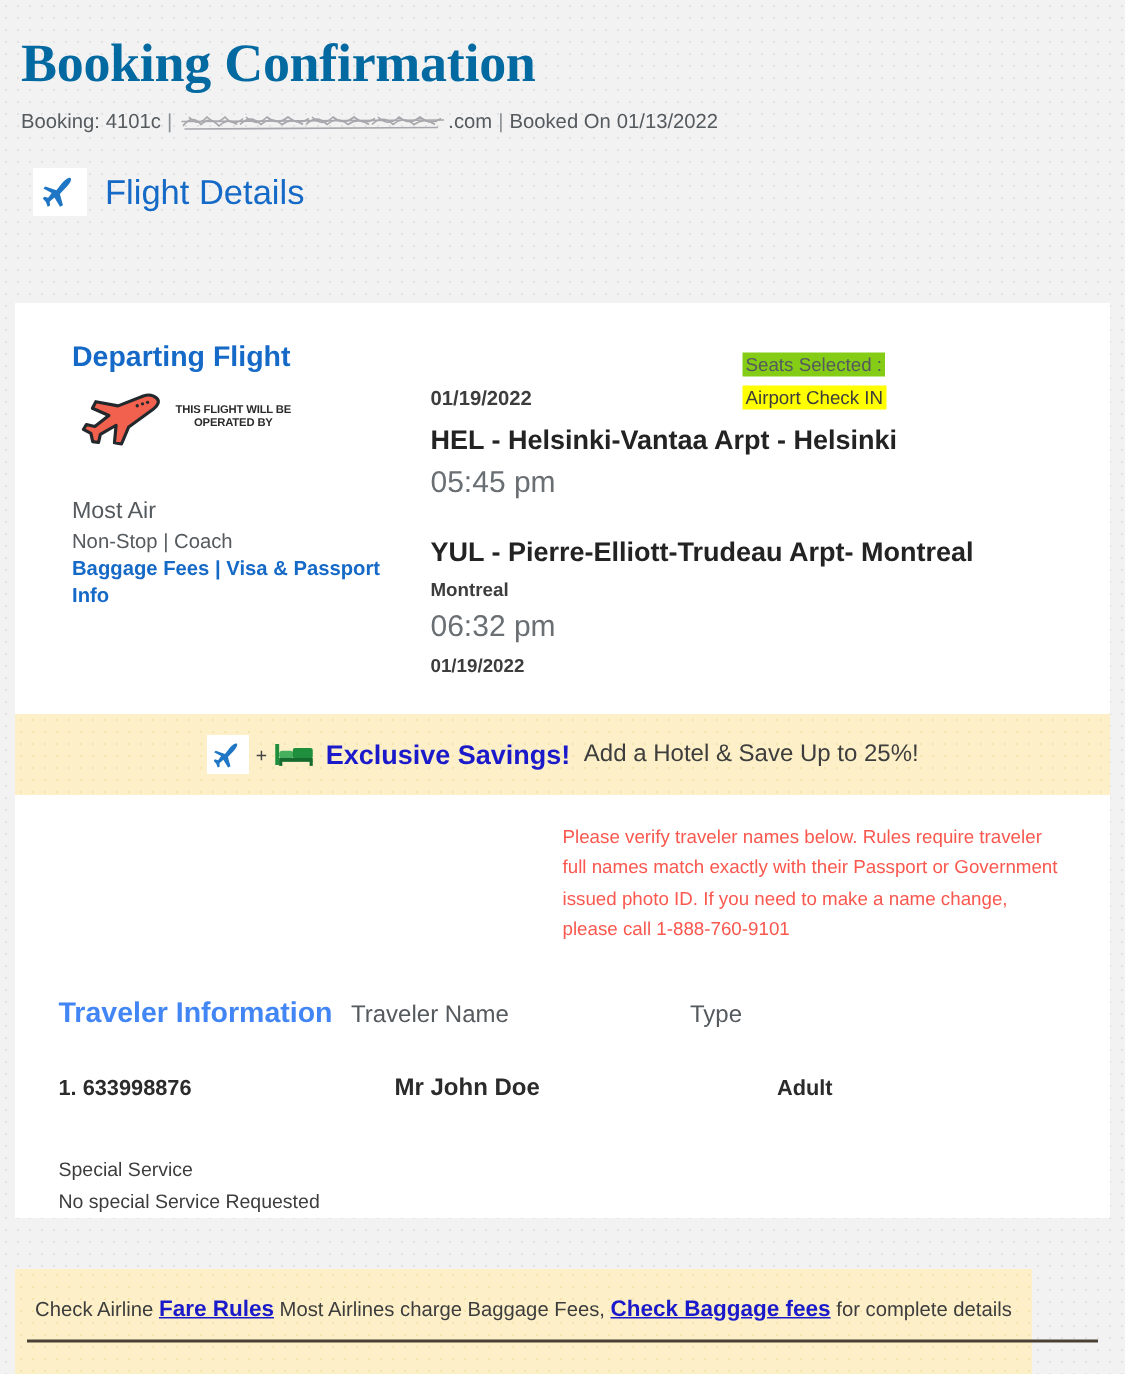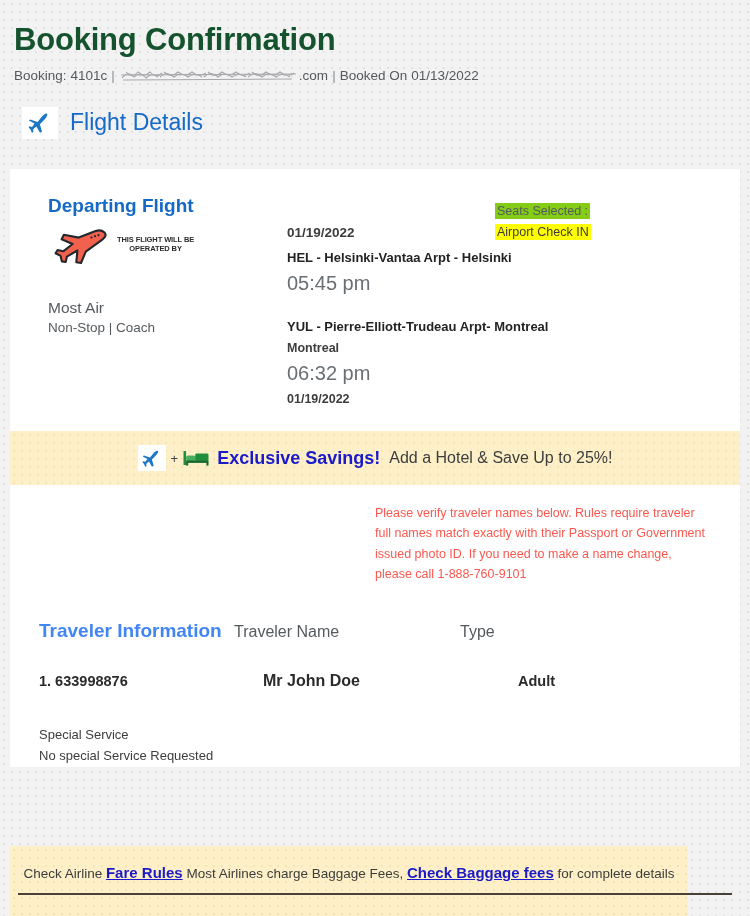--- a/index.html
+++ b/index.html
@@ -15,24 +15,24 @@
     font-family: "Liberation Sans", sans-serif;
     overflow: hidden;
     position: relative;
   }
 
   
   .header {
     padding: 22px 0 0 14px;
   }
   .page-title {
-    font-family: Liberation Sans, sans-serif;
-    font-weight: bold;
-    font-size: 31px;
-    color: #14532d;
+    font-family: Liberation Serif, serif;
+    font-weight: bold;
+    font-size: 36px;
+    color: #0369a1;
     margin: 0;
     letter-spacing: -0.2px;
     line-height: 1.15;
   }
   .booking-line {
     margin-top: 10px;
     font-size: 13.5px;
     color: #555a5e;
     display: flex;
     align-items: center;
@@ -73,21 +73,21 @@
   .section-heading {
     font-size: 23px;
     color: #1569c7;
     font-weight: normal;
   }
 
   
   .card {
     position: absolute;
     left: 10px;
-    top: 169px;
+    top: 202px;
     width: 730px;
     background: #ffffff;
   }
 
   .flight-body {
     display: flex;
     padding: 26px 0 0 0;
     position: relative;
   }
   .flight-left {
@@ -170,21 +170,21 @@
     margin-top: 5px;
   }
 
   .seg-date {
     font-size: 13.5px;
     font-weight: bold;
     color: #3d3d3d;
     margin: 30px 0 0 14px;
   }
   .seg-airport {
-    font-size: 13px;
+    font-size: 18px;
     font-weight: bold;
     color: #232323;
     margin: 10px 0 0 14px;
   }
   .seg-time {
     font-size: 20px;
     color: #6a6f74;
     margin: 7px 0 0 14px;
   }
   .seg-city {
@@ -378,20 +378,21 @@
         </svg>
         <span class="operated-text">
           <span>THIS FLIGHT WILL BE</span><br>
           <span>OPERATED BY</span>
         </span>
       </div>
 
       <div class="airline-block">
         <div class="airline-name">Most Air</div>
         <div class="airline-sub">Non-Stop  |  Coach</div>
+        <div class="airline-links"><a href="#">Baggage Fees</a> <span>|</span> <a href="#">Visa &amp; Passport Info</a></div>
       </div>
     </div>
 
     <div class="flight-right">
 
       <div class="seats-box">
         <div class="seats-label">Seats Selected :</div>
         <div class="seats-value">Airport Check IN</div>
       </div>
 

